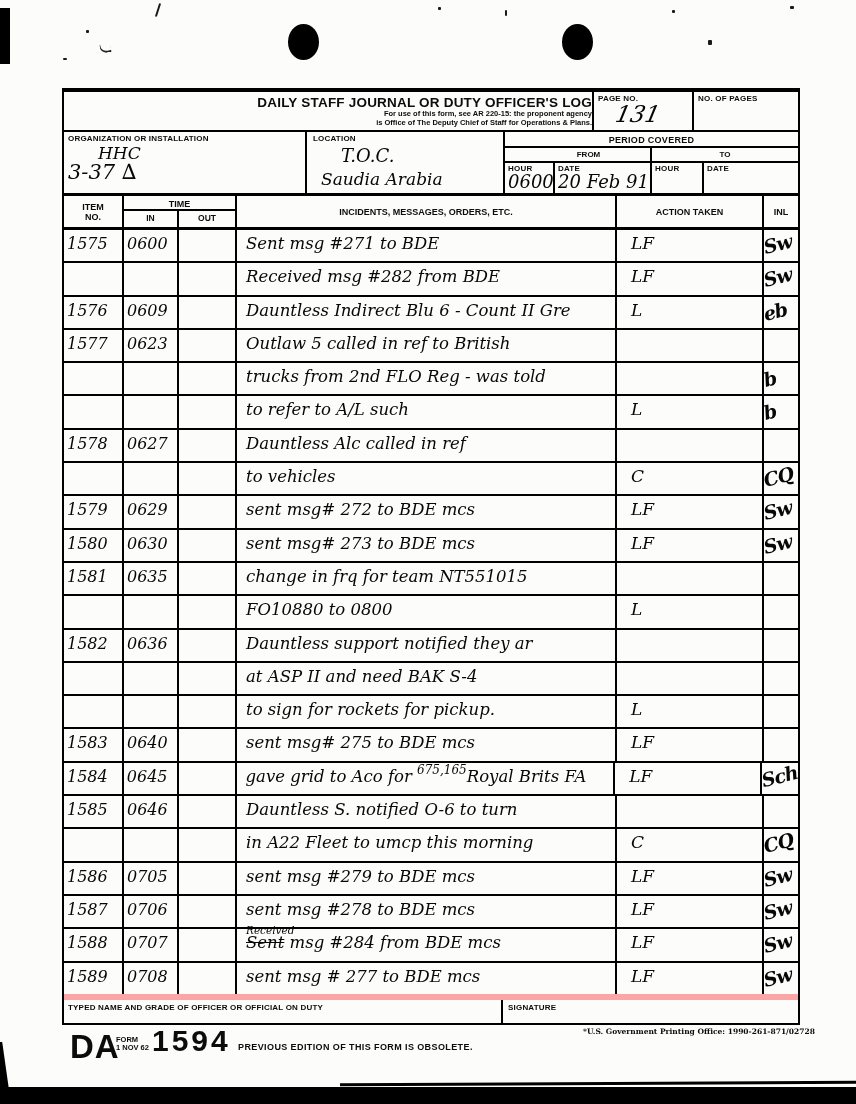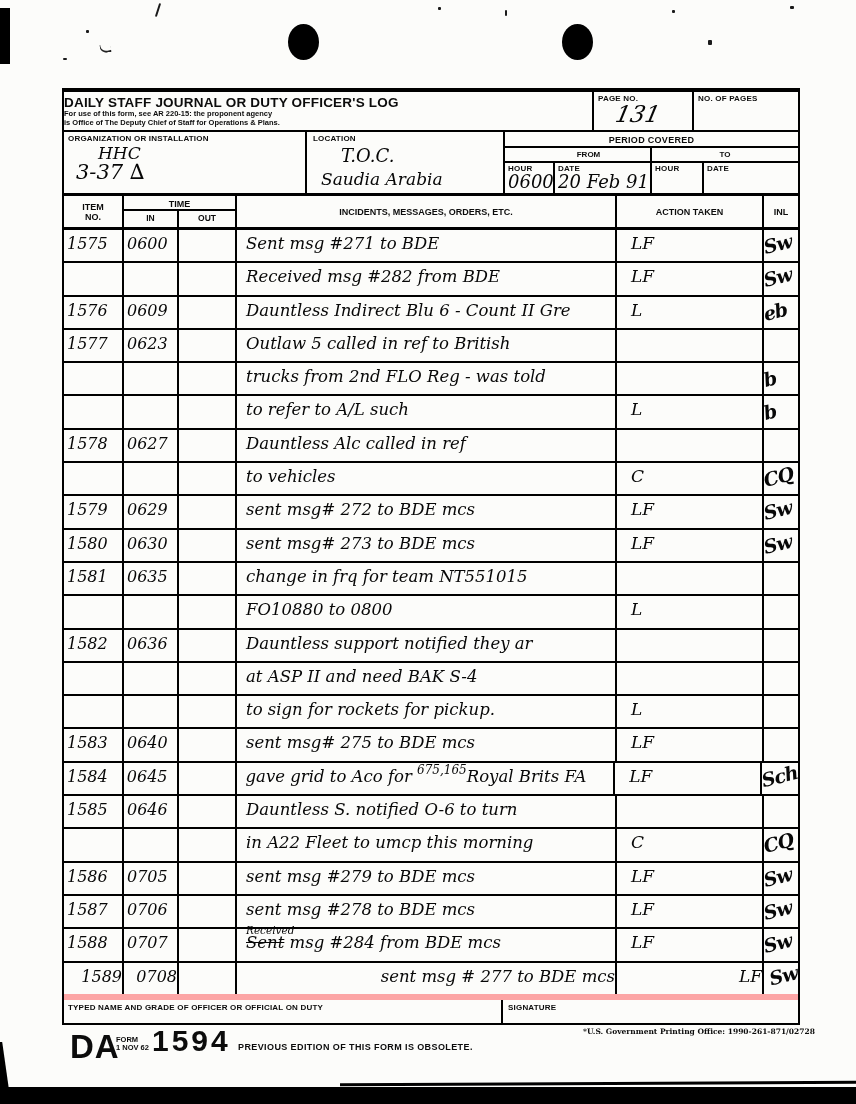--- a/index.html
+++ b/index.html
@@ -15,33 +15,33 @@
   
   .form { position:absolute; left:62px; top:88px; width:738px; height:937px;
           border:2px solid #000; border-top-width:4px; background:transparent; display:flex; flex-direction:column; }
 
   .lbl { font-size:8px; font-weight:bold; letter-spacing:.2px; }
   .hw  { font-family:"DejaVu Serif", serif; font-style:italic; color:#070707; }
   .hws { font-family:"DejaVu Serif", serif; font-style:italic; font-weight:bold; color:#070707; }
 
   
   .hdr-row { display:flex; height:40px; border-bottom:2px solid #000; }
-  .title-cell { flex:1; border-right:2px solid #000; text-align:left; padding-top:3px; }
+  .title-cell { flex:1; border-right:2px solid #000; text-align:right; padding-top:3px; }
   .form-title { font-size:13.5px; font-weight:bold; letter-spacing:.2px; }
   .form-sub { font-size:7.5px; font-weight:bold; line-height:8.5px; }
   .pageno-cell { width:100px; border-right:2px solid #000; padding:2px 4px; }
   .pages-cell { width:104px; padding:2px 4px; }
   .pageno-val { font-size:23px; margin-left:18px; margin-top:-2px; transform:skewX(-12deg); }
 
   
   .org-row { display:flex; height:64px; border-bottom:3px solid #000; }
   .org-cell { width:243px; border-right:2px solid #000; padding:2px 4px; }
   .loc-cell { width:198px; border-right:2px solid #000; padding:2px 6px; }
   .org-l1 { font-size:17px; margin-left:30px; }
-  .org-l2 { font-size:21px; margin-left:8px; margin-top:-3px; }
+  .org-l2 { font-size:21px; margin-left:0; margin-top:-3px; }
   .loc-l1 { font-size:18px; margin-left:28px; margin-top:2px; }
   .loc-l2 { font-size:17px; margin-left:8px; margin-top:3px; }
   .period-cell { flex:1; display:flex; flex-direction:column; }
   .period-title { height:16px; text-align:center; font-size:9px; font-weight:bold; border-bottom:2px solid #000; padding-top:3px; letter-spacing:.3px;}
   .fromto { display:flex; height:15px; border-bottom:2px solid #000; }
   .fromto > div { text-align:center; font-size:8px; font-weight:bold; padding-top:2px; }
   .from-h { width:147px; border-right:2px solid #000;padding-left:22px; }
   .to-h { flex:1; }
   .hd-vals { display:flex; flex:1; }
   .hd-vals > div { padding:1px 3px; }
@@ -60,21 +60,21 @@
   .th-inout { display:flex; flex:1; }
   .th-in { width:55px; border-right:2px solid #000; padding-top:2px; font-size:8.5px; font-weight:bold; text-align:center;}
   .th-out { flex:1; padding-top:2px; font-size:8.5px; font-weight:bold; text-align:center;}
   .th-inc { width:380px; border-right:2px solid #000; padding-top:11px; }
   .th-act { width:147px; border-right:2px solid #000; padding-top:11px; }
   .th-inl { flex:1; padding-top:11px; }
 
   
   .tbody { flex:1; display:flex; flex-direction:column; }
   .trow { flex:1; display:flex; border-bottom:2px solid #000; }
-  .trow:last-child { border-bottom:none;text-align:right; }
+  .trow:last-child { border-bottom:none; }
   .c { overflow:visible; white-space:nowrap; }
   .c-item { width:60px; border-right:2px solid #000; font-size:16px; padding:4px 0 0 3px; }
   .c-in   { width:55px; border-right:2px solid #000; font-size:16px; padding:4px 0 0 3px; }
   .c-out  { width:58px; border-right:2px solid #000; font-size:16px; padding:4px 0 0 3px; }
   .c-txt  { width:380px; border-right:2px solid #000; font-size:16.5px; padding:4px 0 0 9px; position:relative; }
   .c-act  { width:147px; border-right:2px solid #000; font-size:17px; padding:3px 0 0 14px; }
   .c-inl  { flex:1; font-size:19px; padding-top:2px; transform:rotate(-14deg); letter-spacing:-1px; }
   .sup { position:relative; top:-8px; font-size:12px; }
   .abovewrap { position:relative; }
   .above { position:absolute; top:-9px; left:0; font-size:10.5px; }

